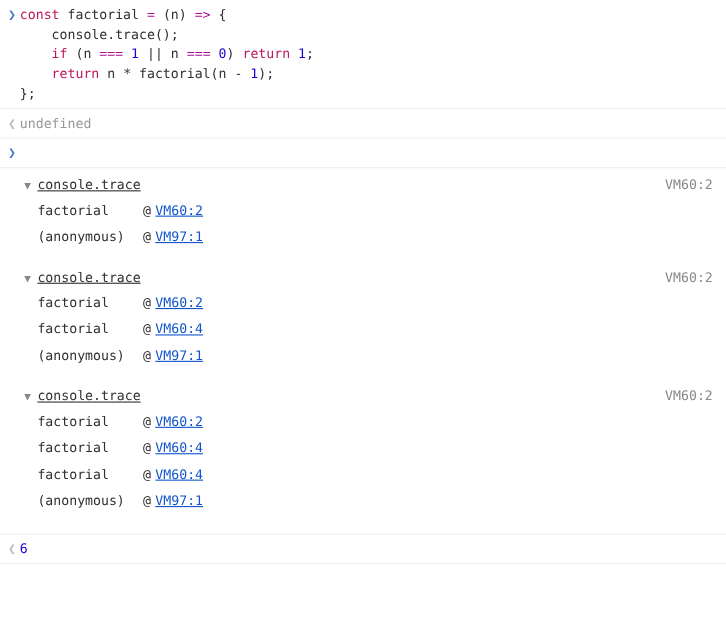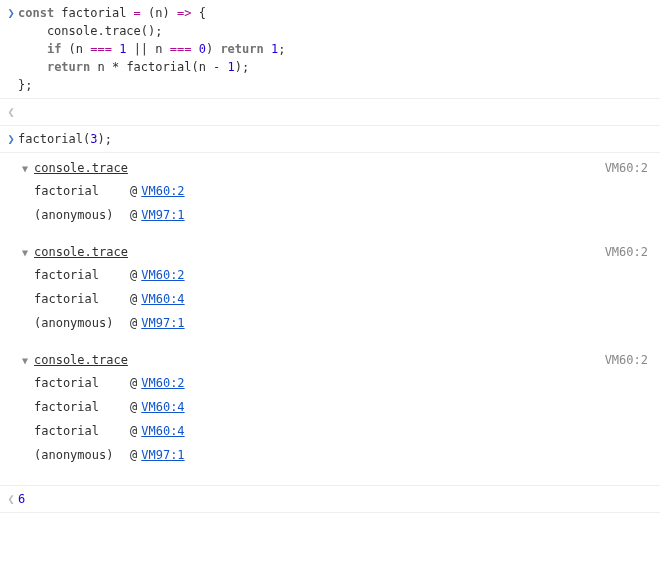--- a/index.html
+++ b/index.html
@@ -22,21 +22,21 @@
       text-align: center;
       color: #aaa;
       flex-shrink: 0;
       user-select: none;
     }
     .marker.input { color: #4477cc; }
     .marker.output { color: #bbb; }
     .body { flex: 1; }
     pre.code { white-space: pre; font-family: inherit; }
     
-    .kw { color: #737373; font-weight: bold; }
+    .kw { color: #be185d; }
     .num { color: #1c00cf; }
     .op { color: #aa0d91; }
     .undef { color: #999; }
     .resnum { color: #1c00cf; }
 
     .trace-group { margin-bottom: 14px; }
     .trace-hdr {
       display: flex;
       align-items: baseline;
       padding: 2px 8px 2px 4px;
@@ -76,26 +76,24 @@
       <div class="body">
         <pre class="code"><span class="kw">const</span> factorial <span class="op">=</span> (n) <span class="op">=&gt;</span> {
     console.trace();
     <span class="kw">if</span> (n <span class="op">===</span> <span class="num">1</span> || n <span class="op">===</span> <span class="num">0</span>) <span class="kw">return</span> <span class="num">1</span>;
     <span class="kw">return</span> n * factorial(n - <span class="num">1</span>);
 };</pre>
       </div>
     </div>
     <div class="entry">
       <div class="marker output">❮</div>
+      <div class="body"><span class="undef">undefined</span></div>
     </div>
     <div class="entry">
       <div class="marker input">❯</div>
-      <div class="body">
-        <pre class="code">factorial(<span class="num">3</span>);</pre>
-      </div>
     </div>
     <div class="entry">
       <div class="marker"></div>
       <div class="body" style="padding-left: 0px;">
         <div class="trace-group">
           <div class="trace-hdr">
             <span class="disclose">▼</span>
             <span class="trace-title">console.trace</span>
             <span class="srclink-right">VM60:2</span>
           </div>

